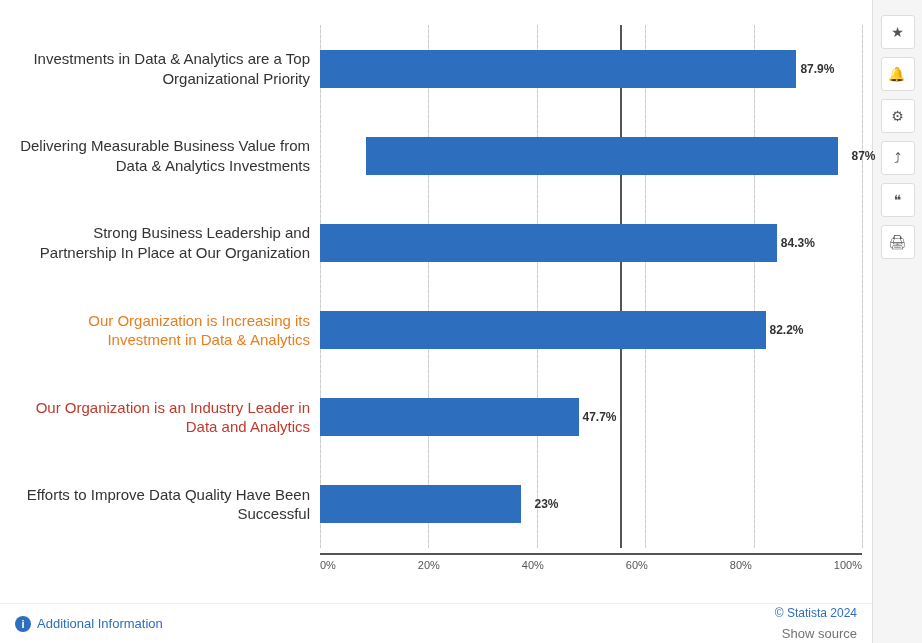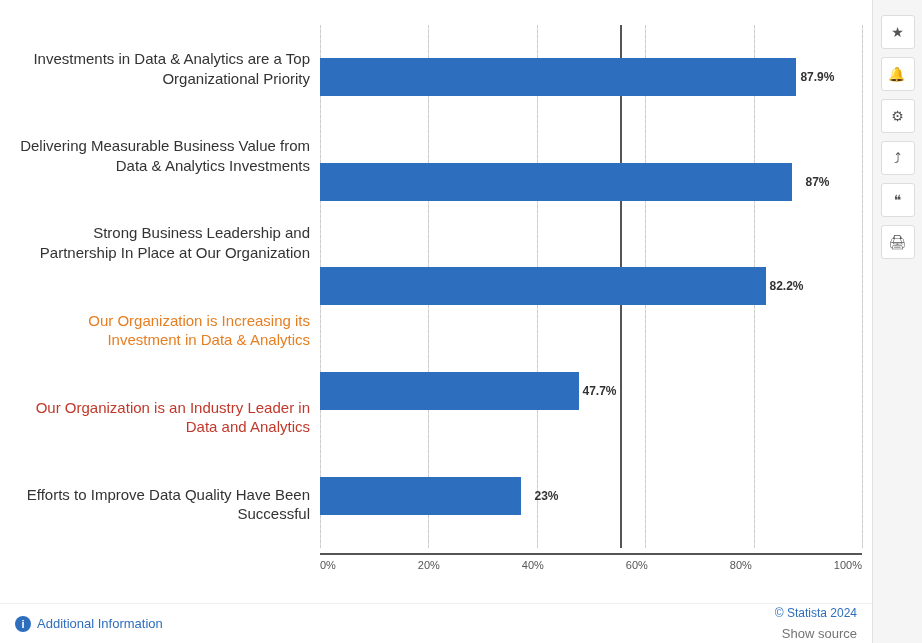--- a/index.html
+++ b/index.html
@@ -245,22 +245,27 @@
             <div class="grid-line" style="left: 80%;"></div>
             <div class="grid-line" style="left: 100%;"></div>
           </div>
 
       <div class="bar-row">
             <div class="bar" style="width: 87.9%;">
               <span class="bar-label">87.9%</span>
             </div>
           </div>
           <div class="bar-row">
-            <div class="bar" style="width: 87%;">
+            <div class="bar" style="width: 87%; margin-left: 46px;">
               <span class="bar-label">87%</span>
+            </div>
+          </div>
+          <div class="bar-row">
+            <div class="bar" style="width: 84.3%;">
+              <span class="bar-label">84.3%</span>
             </div>
           </div>
           <div class="bar-row">
             <div class="bar" style="width: 82.2%;">
               <span class="bar-label">82.2%</span>
             </div>
           </div>
           <div class="bar-row">
             <div class="bar" style="width: 47.7%; padding-left: 24px;">
               <span class="bar-label">47.7%</span>

